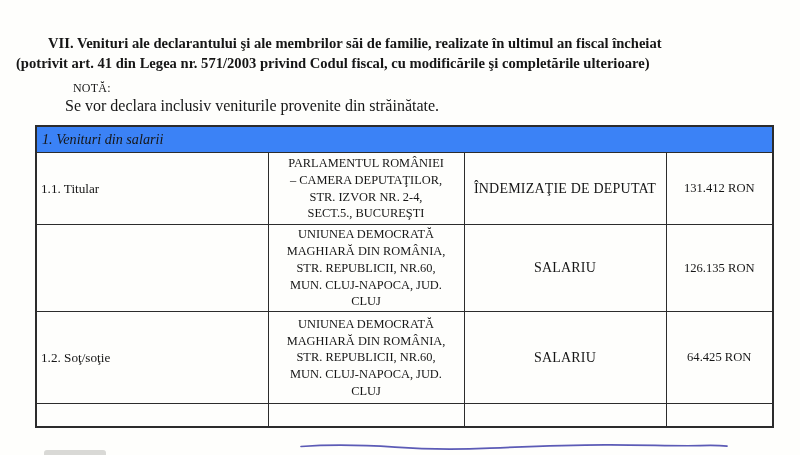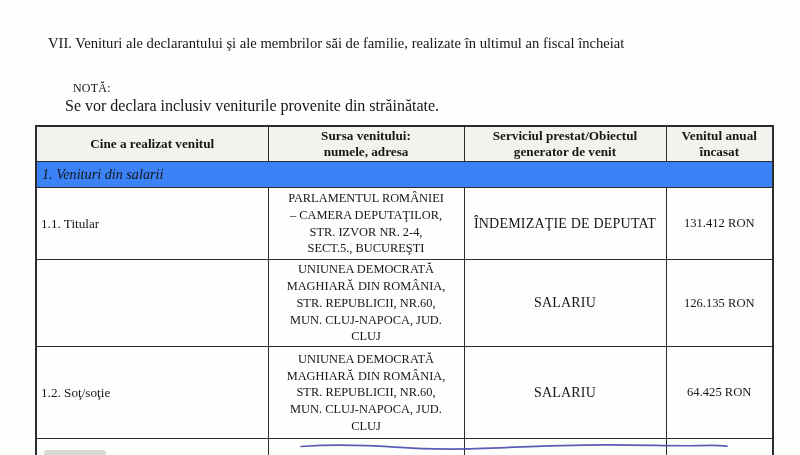--- a/index.html
+++ b/index.html
@@ -4,21 +4,21 @@
 <style>
   html, body { margin:0; padding:0; }
   body {
     width:800px; height:455px; overflow:hidden; position:relative;
     background:#fefefc; color:#161616;
     font-family:"Liberation Serif", serif;
   }
   .page { position:relative; width:800px; height:455px; }
 
   .title-block { position:absolute; left:14px; top:33px; width:776px;
-    font-weight:normal; font-size:14.6px; line-height:1.4; }
+    font-weight:bold; font-size:14.6px; line-height:1.4; }
   .title-line1 { text-indent:34px; }
   .title-line2 { text-indent:2px; }
 
   .note-label { position:absolute; left:73px; top:81px; font-size:12px; letter-spacing:.2px; }
   .note-text  { position:absolute; left:65px; top:97px; font-size:16px; }
 
   table.income {
     position:absolute; left:35px; top:125px; width:737px;
     border-collapse:collapse; table-layout:fixed;
     border:2px solid #2c2c2c;
@@ -48,42 +48,34 @@
   .smudge { position:absolute; left:44px; top:450px; width:62px; height:7px;
     background:#bfbfbc; opacity:.6; border-radius:3px; }
 </style>
 </head>
 <body>
 
 <div class="page">
 
   <div class="title-block">
     <div class="title-line1">VII. Venituri ale declarantului şi ale membrilor săi de familie, realizate în ultimul an fiscal încheiat</div>
+    <div class="title-line2">(potrivit art. 41 din Legea nr. 571/2003 privind Codul fiscal, cu modificările şi completările ulterioare)</div>
   </div>
 
   <div class="note-label">NOTĂ:</div>
   <div class="note-text">Se vor declara inclusiv veniturile provenite din străinătate.</div>
 
   <table class="income">
     <colgroup>
         <col class="c1">
         <col class="c2">
         <col class="c3">
         <col class="c4">
       </colgroup>
     <tbody>
-      <tr class="hdr">
-        <th>Cine a realizat venitul</th>
-        <th>Sursa venitului:
-numele, adresa</th>
-        <th>Serviciul prestat/Obiectul
-generator de venit</th>
-        <th>Venitul anual
-încasat</th>
-      </tr>
       <tr class="section">
         <td colspan="4">1. Venituri din salarii</td>
       </tr>
       <tr class="data r1">
         <td class="who">1.1. Titular</td>
         <td class="src">PARLAMENTUL ROMÂNIEI
 – CAMERA DEPUTAŢILOR,
 STR. IZVOR NR. 2-4,
 SECT.5., BUCUREŞTI</td>
         <td class="svc">ÎNDEMIZAŢIE DE DEPUTAT</td>

